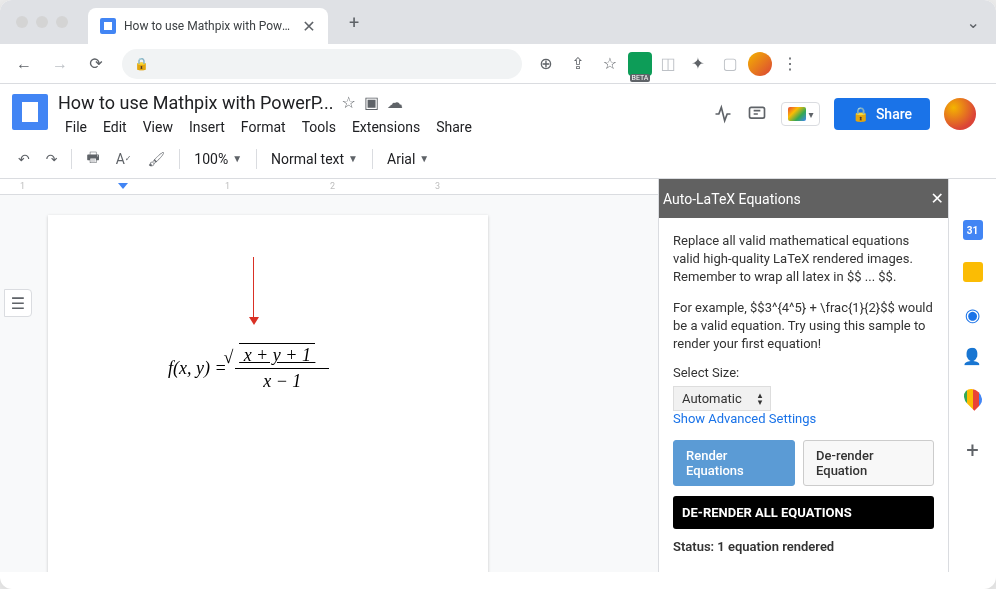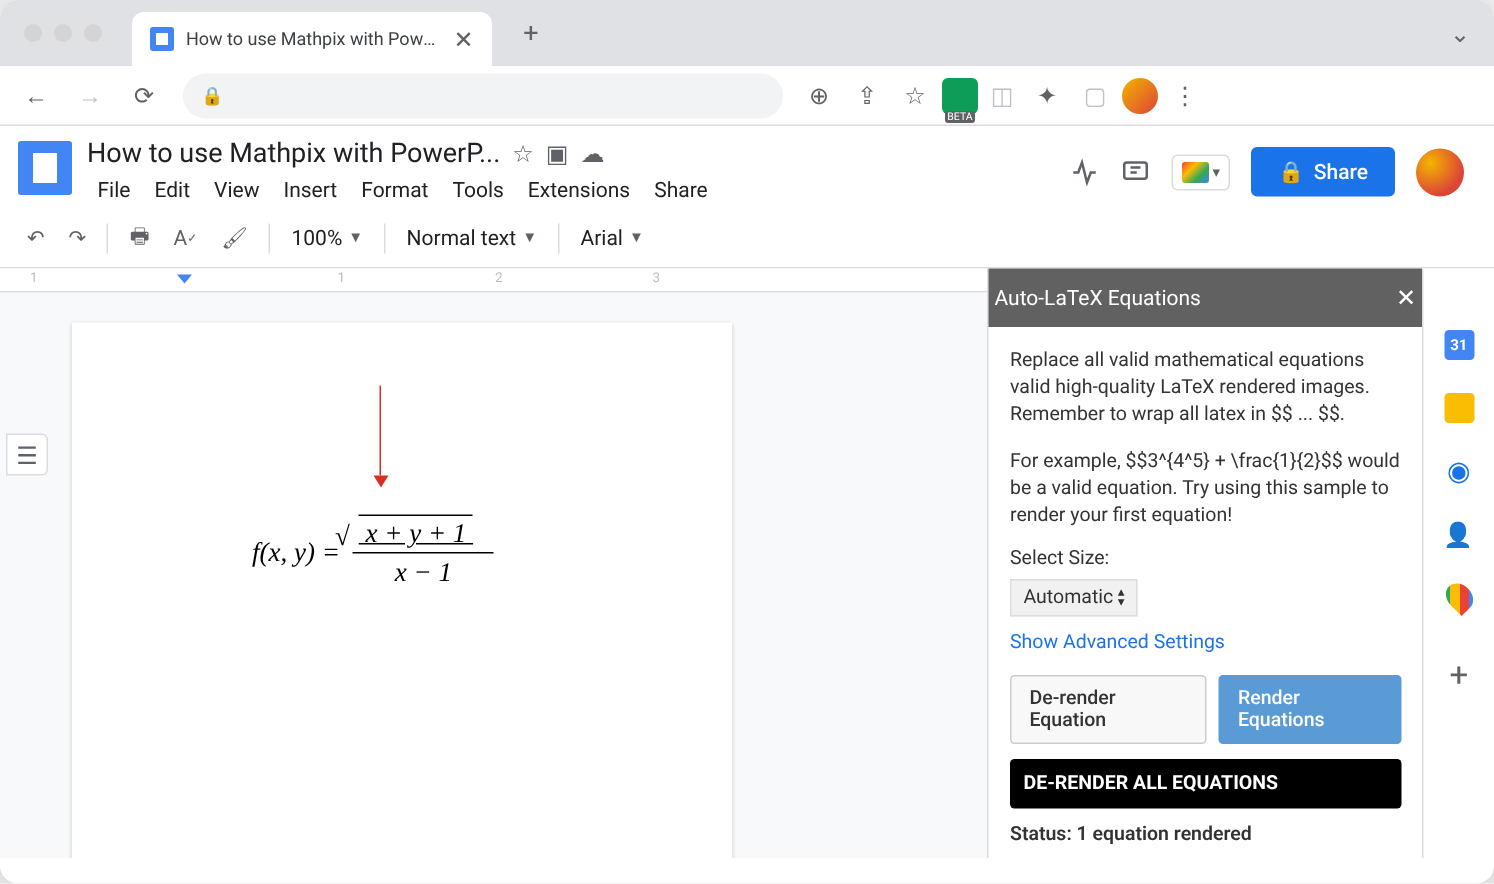--- a/index.html
+++ b/index.html
@@ -73,21 +73,21 @@
     .eq-num { border-bottom:1px solid #000; padding:0 4px 2px 4px; white-space:nowrap; }
     .eq-den { padding-top:2px; }
     
     
     .sidebar { width: 290px; background:#fff; border-left:1px solid #dadce0; display:flex; flex-direction:column; font-size:13px; }
     .sidebar-header { background:#616161; color:#fff; padding:10px 4px; display:flex; align-items:center; justify-content:space-between; font-size:14px; }
     .sidebar-close { cursor:pointer; font-size:16px; }
     .sidebar-body { padding:14px; color:#333; overflow:auto; flex:1; }
     .sidebar-body p { margin-bottom:12px; line-height:1.4; }
     .size-label { margin-bottom:6px; }
-    .size-select { display:inline-flex; align-items:center; background:#f1f1f1; border:1px solid #ddd; padding:4px 8px; gap:3px; cursor:pointer; margin-bottom:10px; font-size:13px; }
+    .size-select { display:inline-flex; align-items:center; background:#f1f1f1; border:1px solid #ddd; padding:4px 8px; gap:16px; cursor:pointer; font-size:13px; }
     .adv-link { color:#1a73e8; cursor:pointer; margin-bottom:14px; display:block; }
     .btn-row { display:flex; gap:8px; margin-bottom:10px; }
     .btn { padding:7px 12px; border-radius:3px; font-size:13px; cursor:pointer; font-weight:500; border:1px solid #ccc; background:#f8f8f8; }
     .btn-primary { background:#5b9bd5; color:#fff; border-color:#5b9bd5; }
     .btn-danger { background:#000000; color:#fff; border:none; width:100%; padding:9px; font-weight:700; }
     .status { font-weight:600; margin-top:10px; }
     
     
     .right-rail { width: 48px; background:#fff; border-left:1px solid #dadce0; display:flex; flex-direction:column; align-items:center; padding:12px 0; gap:22px; }
     .rail-icon { width:20px; height:20px; cursor:pointer; display:flex; align-items:center; justify-content:center; border-radius:3px; }
@@ -239,22 +239,22 @@
       <div class="sidebar-body">
         <p>Replace all valid mathematical equations valid high-quality LaTeX rendered images. Remember to wrap all latex in $$ ... $$.</p>
         <p>For example, $$3^{4^5} + \frac{1}{2}$$ would be a valid equation. Try using this sample to render your first equation!</p>
         <div class="size-label">Select Size:</div>
         <div class="size-select">
           <span>Automatic</span>
           <span style="font-size:9px;line-height:7px;">▴<br>▾</span>
         </div>
         <a class="adv-link">Show Advanced Settings</a>
         <div class="btn-row">
+          <div class="btn btn-primary">Render Equations</div>
           <div class="btn">De-render Equation</div>
-          <div class="btn btn-primary">Render Equations</div>
         </div>
         <div class="btn btn-danger">DE-RENDER ALL EQUATIONS</div>
         <div class="status">Status: 1 equation rendered</div>
       </div>
     </div>
 
     <div class="right-rail">
       <div class="rail-icon rail-cal">31</div>
       <div class="rail-icon rail-keep"></div>
       <div class="rail-icon rail-tasks">◉</div>

